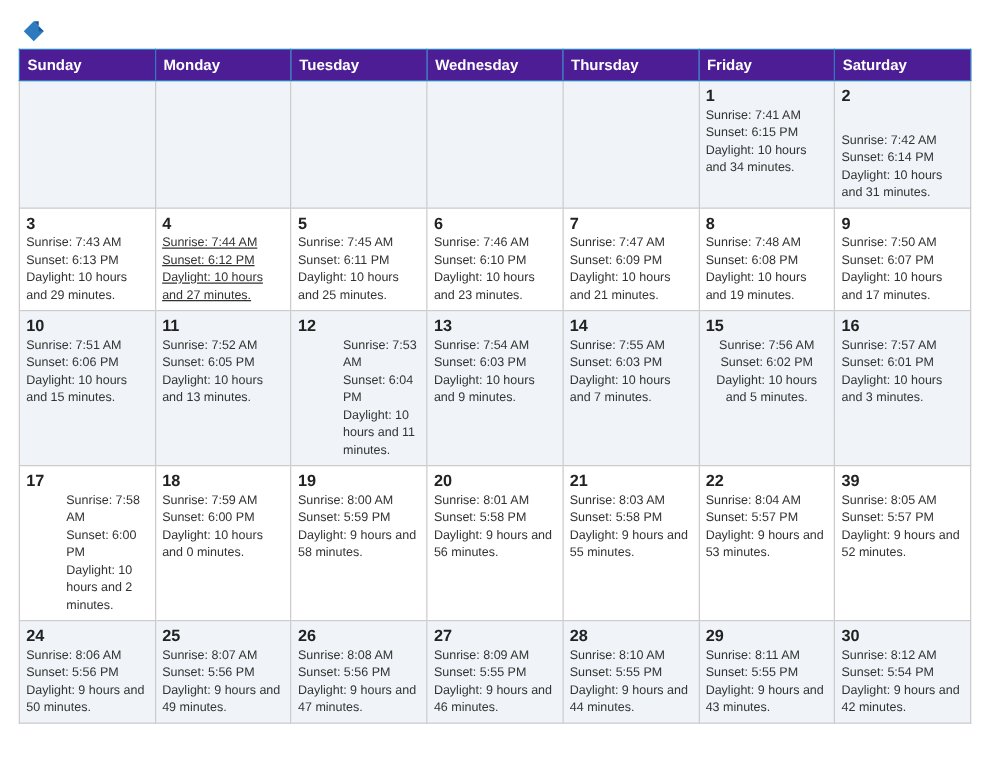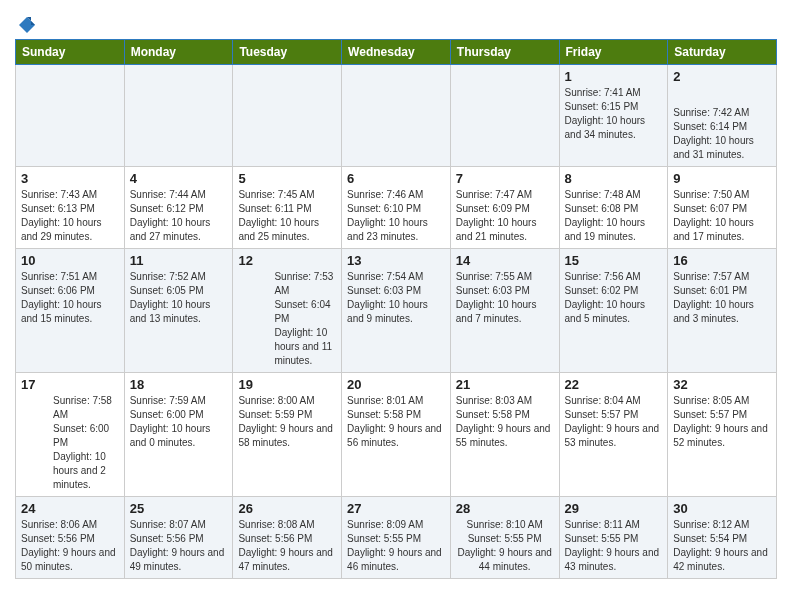--- a/index.html
+++ b/index.html
@@ -56,21 +56,21 @@
     .subtitle {
       font-size: 16px;
       color: #555;
       margin-top: 2px;
     }
     table {
       width: 100%;
       border-collapse: collapse;
     }
     thead tr {
-      background-color: #4d7c0f;
+      background-color: #4c1d95;
     }
     thead th {
       color: #fff;
       font-size: 12px;
       font-weight: bold;
       padding: 5px 6px;
       text-align: left;
       border: 1px solid #2e7abf;
     }
     tbody tr {
@@ -162,21 +162,21 @@
         </tr>
         <tr>
           <td>
             <span class="day-number">3</span>
             <div class="day-info" style="white-space: pre-line;">Sunrise: 7:43 AM
 Sunset: 6:13 PM
 Daylight: 10 hours and 29 minutes.</div>
           </td>
           <td>
             <span class="day-number">4</span>
-            <div class="day-info" style="white-space: pre-line;">Sunrise: 7:44 AM
+            <div class="day-info" style="white-space: pre-line; text-decoration: underline;">Sunrise: 7:44 AM
 Sunset: 6:12 PM
 Daylight: 10 hours and 27 minutes.</div>
           </td>
           <td>
             <span class="day-number">5</span>
             <div class="day-info" style="white-space: pre-line;">Sunrise: 7:45 AM
 Sunset: 6:11 PM
 Daylight: 10 hours and 25 minutes.</div>
           </td>
           <td>
@@ -230,21 +230,21 @@
 Daylight: 10 hours and 9 minutes.</div>
           </td>
           <td>
             <span class="day-number">14</span>
             <div class="day-info" style="white-space: pre-line;">Sunrise: 7:55 AM
 Sunset: 6:03 PM
 Daylight: 10 hours and 7 minutes.</div>
           </td>
           <td>
             <span class="day-number">15</span>
-            <div class="day-info" style="white-space: pre-line;">Sunrise: 7:56 AM
+            <div class="day-info" style="white-space: pre-line; text-align: center;">Sunrise: 7:56 AM
 Sunset: 6:02 PM
 Daylight: 10 hours and 5 minutes.</div>
           </td>
           <td>
             <span class="day-number">16</span>
             <div class="day-info" style="white-space: pre-line;">Sunrise: 7:57 AM
 Sunset: 6:01 PM
 Daylight: 10 hours and 3 minutes.</div>
           </td>
         </tr>
@@ -279,21 +279,21 @@
 Sunset: 5:58 PM
 Daylight: 9 hours and 55 minutes.</div>
           </td>
           <td>
             <span class="day-number">22</span>
             <div class="day-info" style="white-space: pre-line;">Sunrise: 8:04 AM
 Sunset: 5:57 PM
 Daylight: 9 hours and 53 minutes.</div>
           </td>
           <td>
-            <span class="day-number">32</span>
+            <span class="day-number">39</span>
             <div class="day-info" style="white-space: pre-line;">Sunrise: 8:05 AM
 Sunset: 5:57 PM
 Daylight: 9 hours and 52 minutes.</div>
           </td>
         </tr>
         <tr>
           <td>
             <span class="day-number">24</span>
             <div class="day-info" style="white-space: pre-line;">Sunrise: 8:06 AM
 Sunset: 5:56 PM
@@ -312,21 +312,21 @@
 Daylight: 9 hours and 47 minutes.</div>
           </td>
           <td>
             <span class="day-number">27</span>
             <div class="day-info" style="white-space: pre-line;">Sunrise: 8:09 AM
 Sunset: 5:55 PM
 Daylight: 9 hours and 46 minutes.</div>
           </td>
           <td>
             <span class="day-number">28</span>
-            <div class="day-info" style="white-space: pre-line; text-align: center;">Sunrise: 8:10 AM
+            <div class="day-info" style="white-space: pre-line;">Sunrise: 8:10 AM
 Sunset: 5:55 PM
 Daylight: 9 hours and 44 minutes.</div>
           </td>
           <td>
             <span class="day-number">29</span>
             <div class="day-info" style="white-space: pre-line;">Sunrise: 8:11 AM
 Sunset: 5:55 PM
 Daylight: 9 hours and 43 minutes.</div>
           </td>
           <td>

